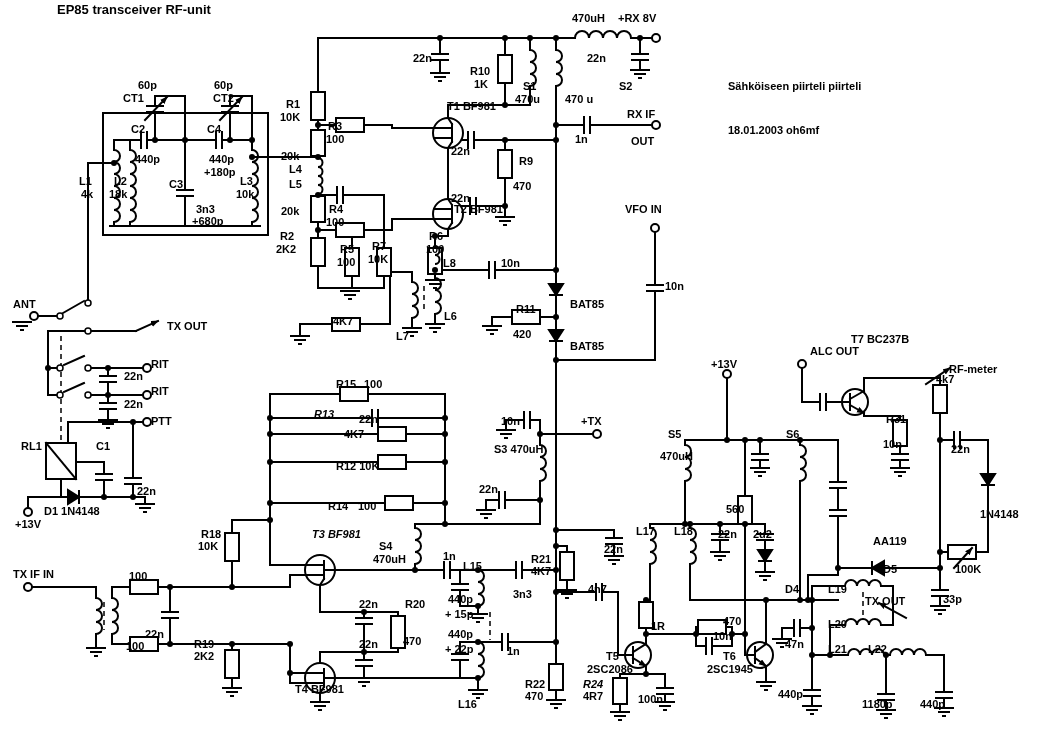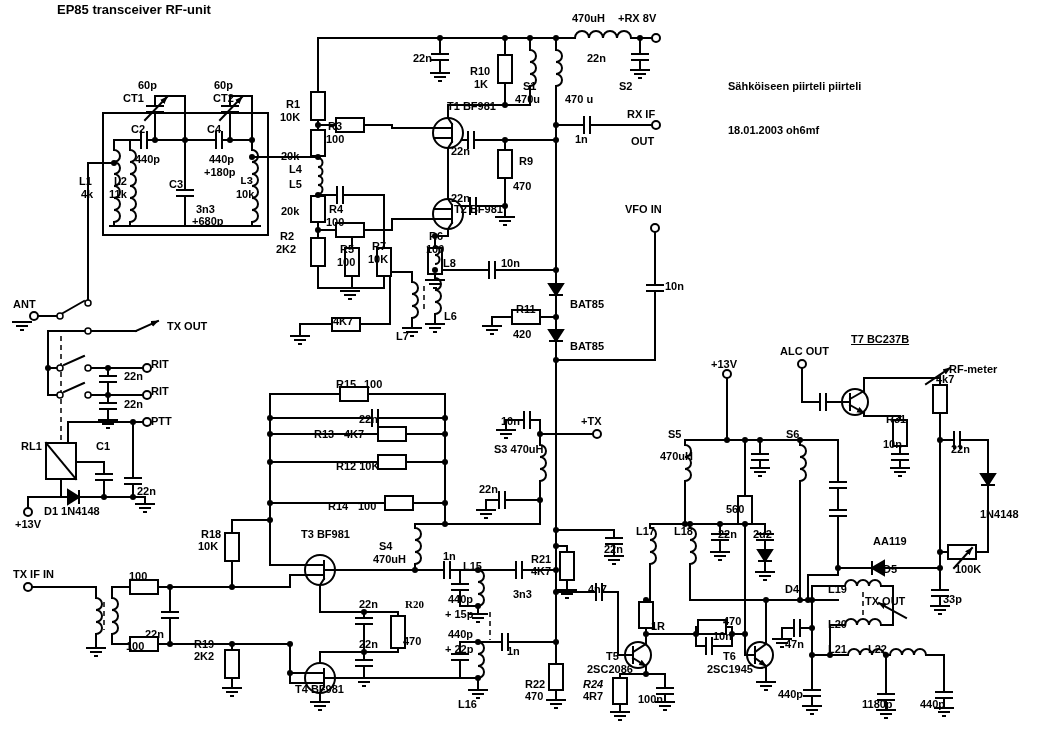--- a/index.html
+++ b/index.html
@@ -354,23 +354,23 @@
       <span class="lbl" style="left: 135px; top: 153px;">440p</span>
       <span class="lbl" style="left: 209px; top: 153px;">440p</span>
       <span class="lbl" style="left: 204px; top: 166px;">+180p</span>
       <span class="lbl" style="left: 281px; top: 150px;">20k</span>
       <span class="lbl" style="left: 289px; top: 163px;">L4</span>
       <span class="lbl" style="left: 328px; top: 120px;">R3</span>
       <span class="lbl" style="left: 326px; top: 133px;">100</span>
       <span class="lbl" style="left: 79px; top: 175px;">L1</span>
       <span class="lbl" style="left: 81px; top: 188px;">4k</span>
       <span class="lbl" style="left: 114px; top: 175px;">L2</span>
-      <span class="lbl" style="left: 109px; top: 188px;">11k</span>
+      <span class="lbl" style="left: 109px; top: 188px;">18k</span>
       <span class="lbl" style="left: 169px; top: 178px;">C3</span>
-      <span class="lbl" style="left: 240px; top: 175px; font-family: Liberation Mono, monospace;">L3</span>
+      <span class="lbl" style="left: 240px; top: 175px;">L3</span>
       <span class="lbl" style="left: 236px; top: 188px;">10k</span>
       <span class="lbl" style="left: 289px; top: 178px;">L5</span>
       <span class="lbl" style="left: 196px; top: 203px;">3n3</span>
       <span class="lbl" style="left: 192px; top: 215px;">+680p</span>
       <span class="lbl" style="left: 281px; top: 205px;">20k</span>
       <span class="lbl" style="left: 329px; top: 203px;">R4</span>
       <span class="lbl" style="left: 326px; top: 216px;">100</span>
       <span class="lbl" style="left: 447px; top: 100px;">T1 BF981</span>
       <span class="lbl" style="left: 451px; top: 145px;">22n</span>
       <span class="lbl" style="left: 519px; top: 155px;">R9</span>
@@ -404,67 +404,67 @@
       <span class="lbl" style="left: 124px; top: 398px;">22n</span>
       <span class="lbl" style="left: 151px; top: 415px;">PTT</span>
       <span class="lbl" style="left: 21px; top: 440px;">RL1</span>
       <span class="lbl" style="left: 96px; top: 440px;">C1</span>
       <span class="lbl" style="left: 137px; top: 485px;">22n</span>
       <span class="lbl" style="left: 44px; top: 505px;">D1 1N4148</span>
       <span class="lbl" style="left: 15px; top: 518px;">+13V</span>
       <span class="lbl" style="left: 336px; top: 378px;">R15</span>
       <span class="lbl" style="left: 364px; top: 378px;">100</span>
       <span class="lbl" style="left: 359px; top: 413px;">22n</span>
-      <span class="lbl" style="left: 314px; top: 428px;">R13</span>
+      <span class="lbl" style="left: 314px; top: 408px; font-style: italic;">R13</span>
       <span class="lbl" style="left: 344px; top: 428px;">4K7</span>
       <span class="lbl" style="left: 336px; top: 460px;">R12 10K</span>
       <span class="lbl" style="left: 328px; top: 500px;">R14</span>
       <span class="lbl" style="left: 358px; top: 500px;">100</span>
       <span class="lbl" style="left: 501px; top: 415px;">10n</span>
       <span class="lbl" style="left: 494px; top: 443px;">S3 470uH</span>
       <span class="lbl" style="left: 479px; top: 483px;">22n</span>
       <span class="lbl" style="left: 581px; top: 415px;">+TX</span>
       <span class="lbl" style="left: 711px; top: 358px;">+13V</span>
       <span class="lbl" style="left: 668px; top: 428px;">S5</span>
       <span class="lbl" style="left: 660px; top: 450px;">470uH</span>
       <span class="lbl" style="left: 786px; top: 428px;">S6</span>
-      <span class="lbl" style="left: 780px; top: 345px;">ALC OUT</span>
-      <span class="lbl" style="left: 851px; top: 333px; text-decoration: underline;">T7 BC237B</span>
+      <span class="lbl" style="left: 810px; top: 345px;">ALC OUT</span>
+      <span class="lbl" style="left: 851px; top: 333px;">T7 BC237B</span>
       <span class="lbl" style="left: 886px; top: 413px;">R31</span>
       <span class="lbl" style="left: 883px; top: 438px;">10n</span>
       <span class="lbl" style="left: 936px; top: 373px;">4k7</span>
       <span class="lbl" style="left: 949px; top: 363px;">RF-meter</span>
       <span class="lbl" style="left: 951px; top: 443px;">22n</span>
       <span class="lbl" style="left: 726px; top: 503px;">560</span>
       <span class="lbl" style="left: 718px; top: 528px;">22n</span>
       <span class="lbl" style="left: 753px; top: 528px;">2u2</span>
       <span class="lbl" style="left: 636px; top: 525px;">L17</span>
       <span class="lbl" style="left: 674px; top: 525px;">L18</span>
       <span class="lbl" style="left: 873px; top: 535px;">AA119</span>
       <span class="lbl" style="left: 883px; top: 563px;">D5</span>
       <span class="lbl" style="left: 955px; top: 563px;">100K</span>
       <span class="lbl" style="left: 980px; top: 508px;">1N4148</span>
       <span class="lbl" style="left: 943px; top: 593px;">33p</span>
       <span class="lbl" style="left: 201px; top: 528px;">R18</span>
       <span class="lbl" style="left: 198px; top: 540px;">10K</span>
-      <span class="lbl" style="left: 301px; top: 528px;">T3 BF981</span>
+      <span class="lbl" style="left: 312px; top: 528px; font-style: italic;">T3 BF981</span>
       <span class="lbl" style="left: 379px; top: 540px;">S4</span>
       <span class="lbl" style="left: 373px; top: 553px;">470uH</span>
       <span class="lbl" style="left: 443px; top: 550px;">1n</span>
       <span class="lbl" style="left: 463px; top: 560px;">L15</span>
       <span class="lbl" style="left: 531px; top: 553px;">R21</span>
       <span class="lbl" style="left: 531px; top: 565px;">4K7</span>
       <span class="lbl" style="left: 604px; top: 543px;">22n</span>
       <span class="lbl" style="left: 13px; top: 568px;">TX IF IN</span>
       <span class="lbl" style="left: 129px; top: 570px;">100</span>
       <span class="lbl" style="left: 145px; top: 628px;">22n</span>
       <span class="lbl" style="left: 126px; top: 640px;">100</span>
       <span class="lbl" style="left: 194px; top: 638px;">R19</span>
       <span class="lbl" style="left: 194px; top: 650px;">2K2</span>
-      <span class="lbl" style="left: 405px; top: 598px; font-family: Liberation Serif, serif;">R20</span>
+      <span class="lbl" style="left: 405px; top: 598px;">R20</span>
       <span class="lbl" style="left: 403px; top: 635px;">470</span>
       <span class="lbl" style="left: 359px; top: 598px;">22n</span>
       <span class="lbl" style="left: 359px; top: 638px;">22n</span>
       <span class="lbl" style="left: 448px; top: 593px;">440p</span>
       <span class="lbl" style="left: 445px; top: 608px;">+ 15p</span>
       <span class="lbl" style="left: 513px; top: 588px;">3n3</span>
       <span class="lbl" style="left: 448px; top: 628px;">440p</span>
       <span class="lbl" style="left: 445px; top: 643px;">+ 22p</span>
       <span class="lbl" style="left: 588px; top: 583px;">4n7</span>
       <span class="lbl" style="left: 651px; top: 620px;">1R</span>

